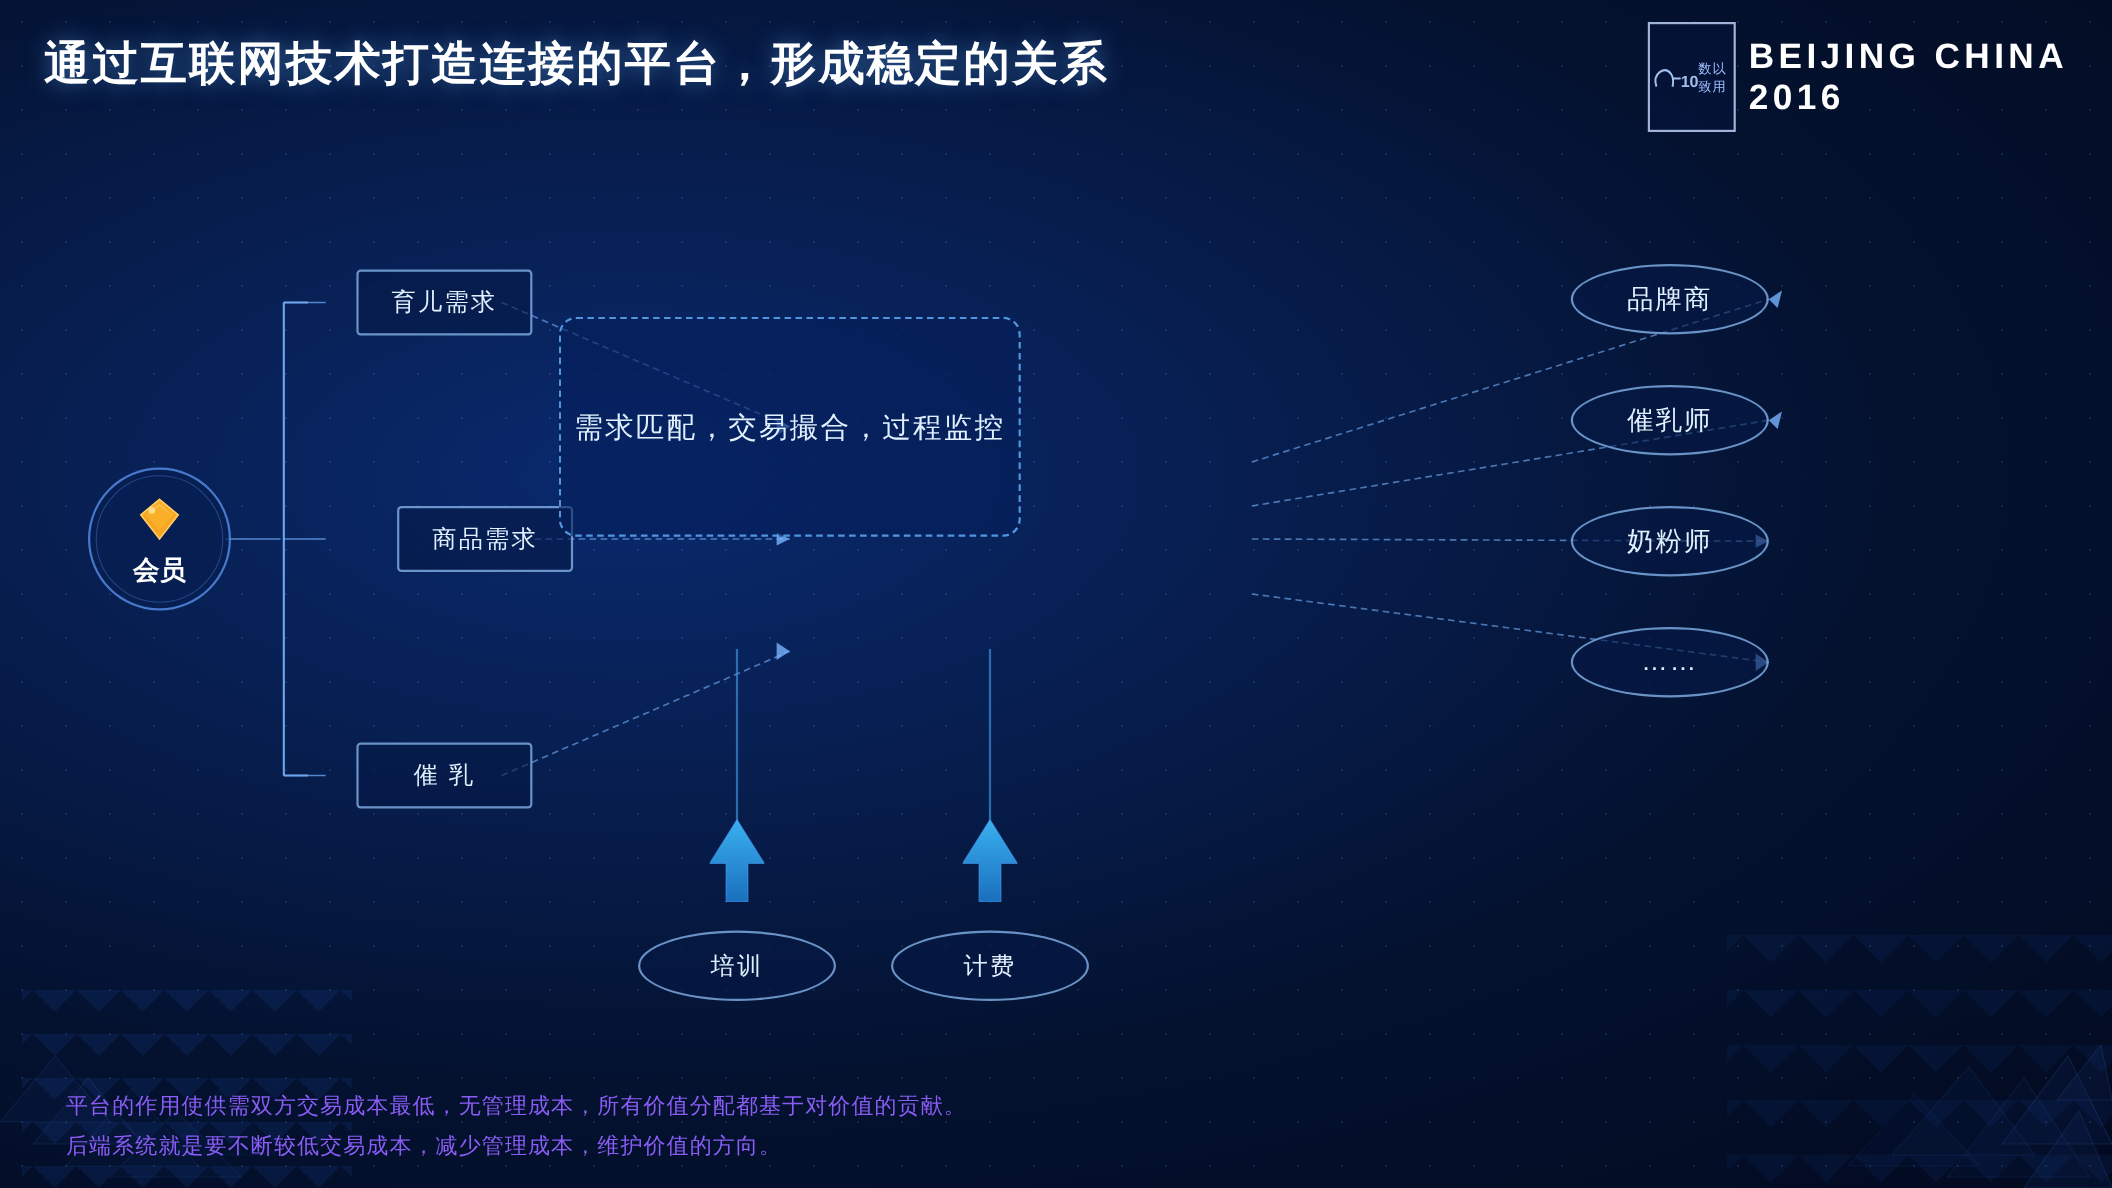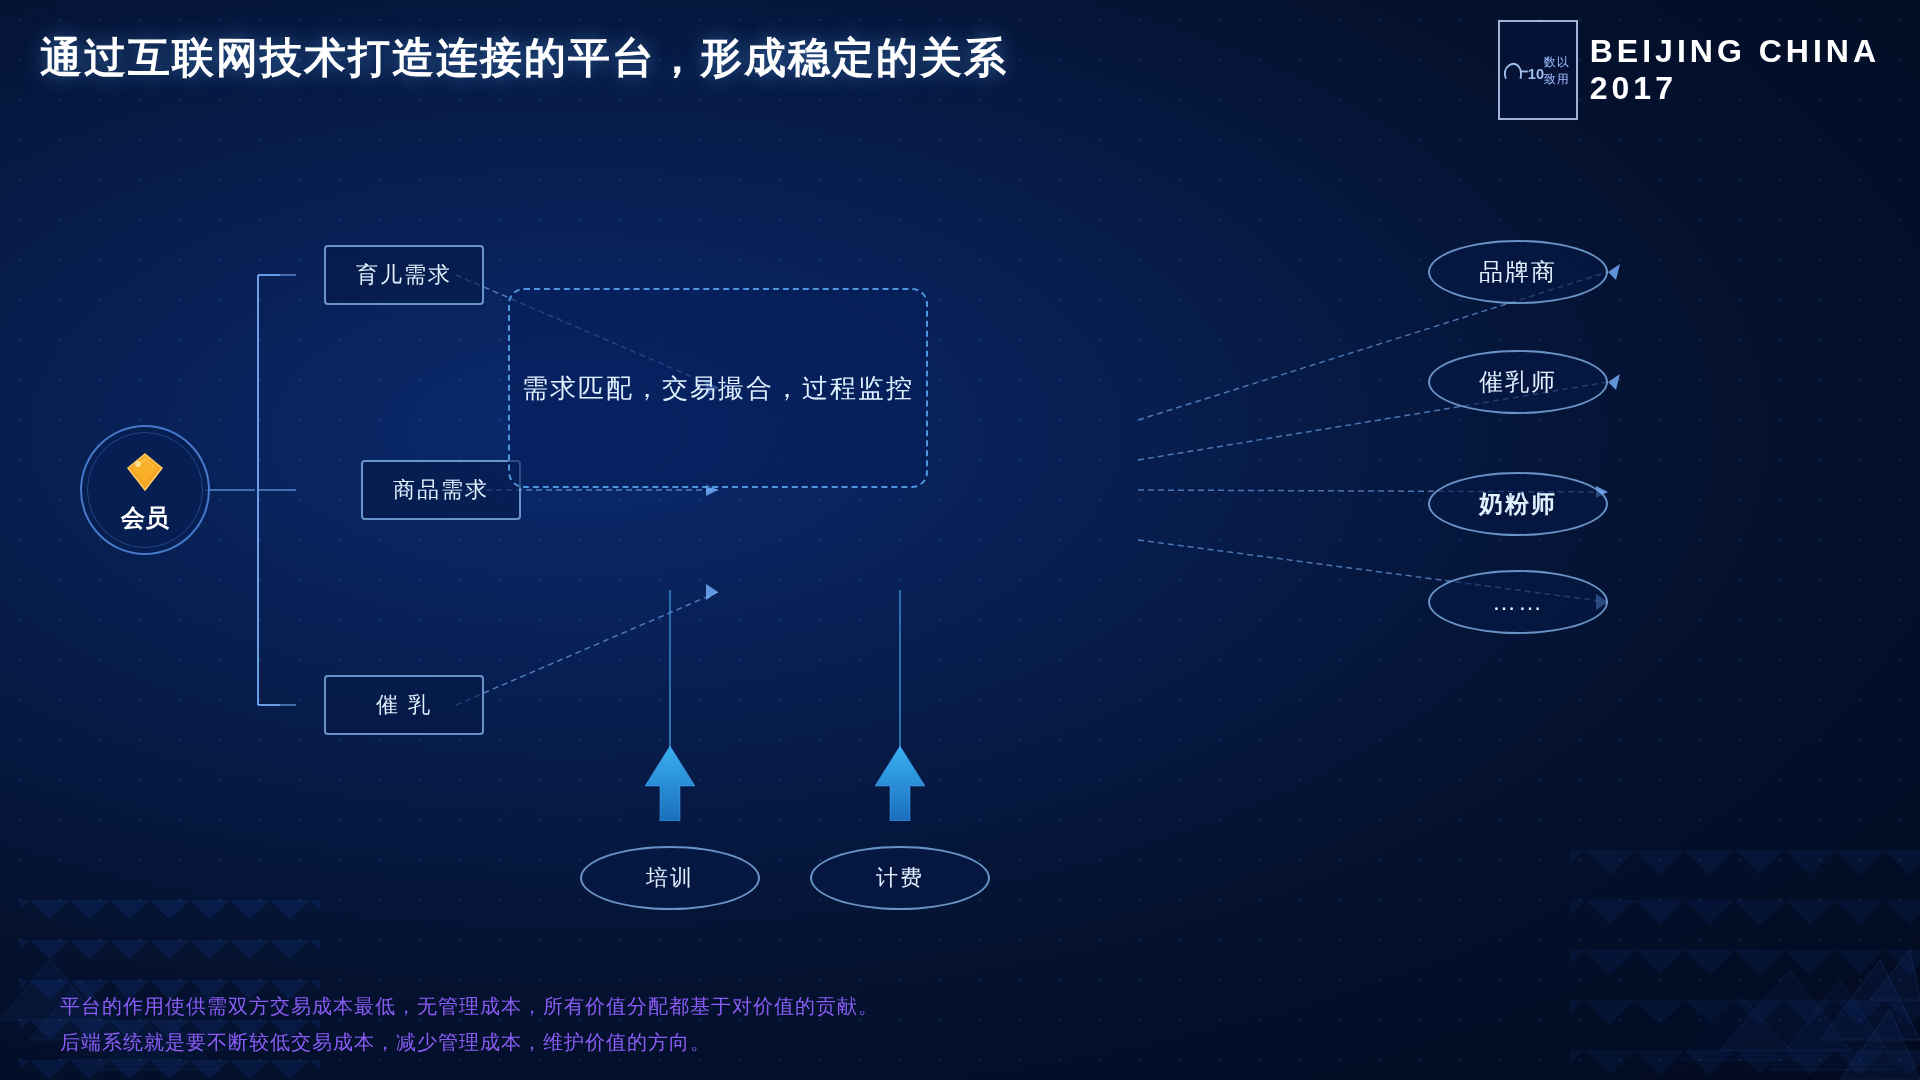--- a/index.html
+++ b/index.html
@@ -312,21 +312,21 @@
 
           <text x="38" y="30" fill="rgba(180,210,255,0.9)" font-size="20" font-weight="bold" font-family="Arial">10</text>
         </svg>
       </div>
       <div class="logo-subtitle">数以致用</div>
     </div>
     <div class="logo-text">
       <span class="logo-beijing">
         <span>BEIJING</span> <span>CHINA</span>
       </span>
-      <span class="logo-year">2017</span>
+      <span class="logo-year">2016</span>
     </div>
   </div>
 </header>
 
 <svg class="connectors-svg" viewBox="0 0 1920 1080" xmlns="http://www.w3.org/2000/svg">
 
   <line x1="205" y1="490" x2="255" y2="490" stroke="rgba(120,180,255,0.7)" stroke-width="1.5" stroke-dasharray="none"></line>
 
   <line x1="258" y1="275" x2="258" y2="705" stroke="rgba(120,180,255,0.7)" stroke-width="2"></line>
   <line x1="258" y1="275" x2="280" y2="275" stroke="rgba(120,180,255,0.7)" stroke-width="2"></line>
@@ -411,21 +411,21 @@
 <div style="position:absolute; right:312px; top:240px;">
   <div class="right-oval">
     <span>品牌商</span>
   </div>
 </div>
 <div style="position:absolute; right:312px; top:350px;">
   <div class="right-oval">
     <span>催乳师</span>
   </div>
 </div>
-<div style="position:absolute; right:312px; top:472px;font-weight:bold;">
+<div style="position:absolute; right:312px; top:460px;">
   <div class="right-oval">
     <span>奶粉师</span>
   </div>
 </div>
 <div style="position:absolute; right:312px; top:570px;">
   <div class="right-oval">
     <span>……</span>
   </div>
 </div>
 

